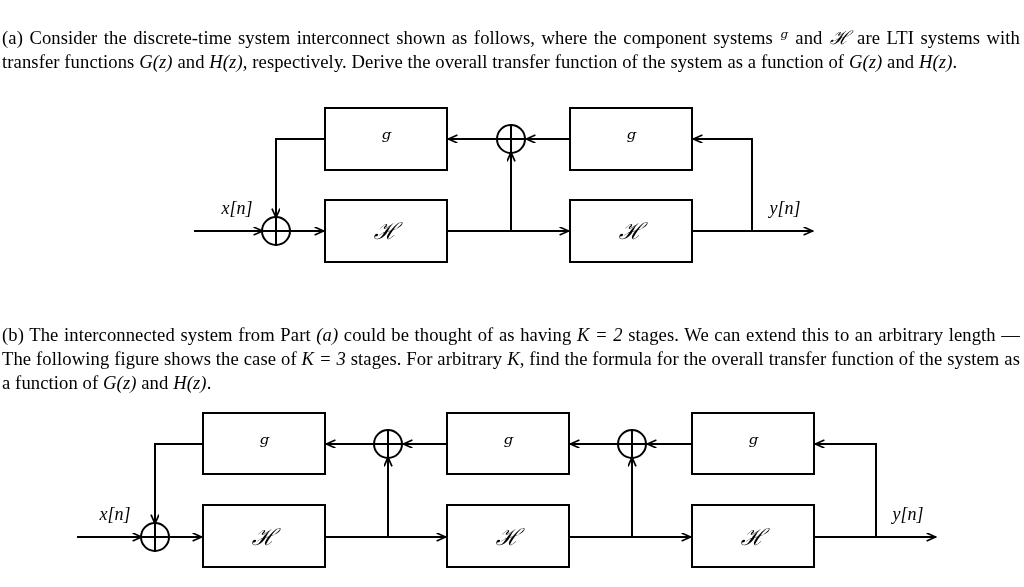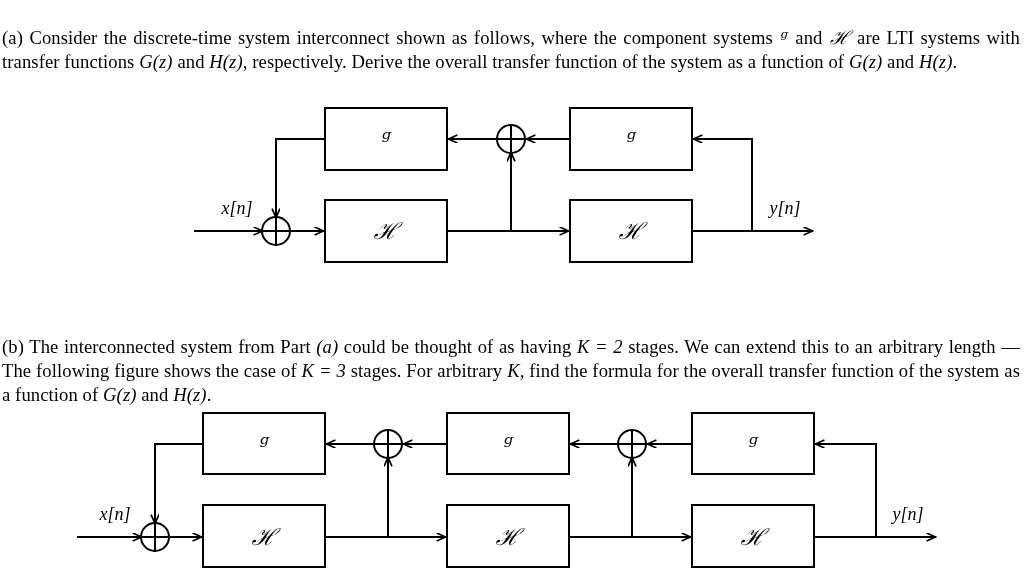--- a/index.html
+++ b/index.html
@@ -26,21 +26,21 @@
     position: absolute;
     left: 2px;
     width: 1018px;
     font-size: 18.6px;
     line-height: 24.4px;
     text-align: justify;
     text-justify: inter-word;
     letter-spacing: 0.1px;
   }
   #para-a { top: 7px; }
-  #para-b { top: 316px; }
+  #para-b { top: 304px; }
 
   .mathi {
     font-style: italic;
     font-family: "Liberation Serif", "DejaVu Serif", serif;
   }
   .cal {
     font-style: italic;
     font-family: "DejaVu Serif", "Liberation Serif", serif;
     padding: 0 1px;
   }

